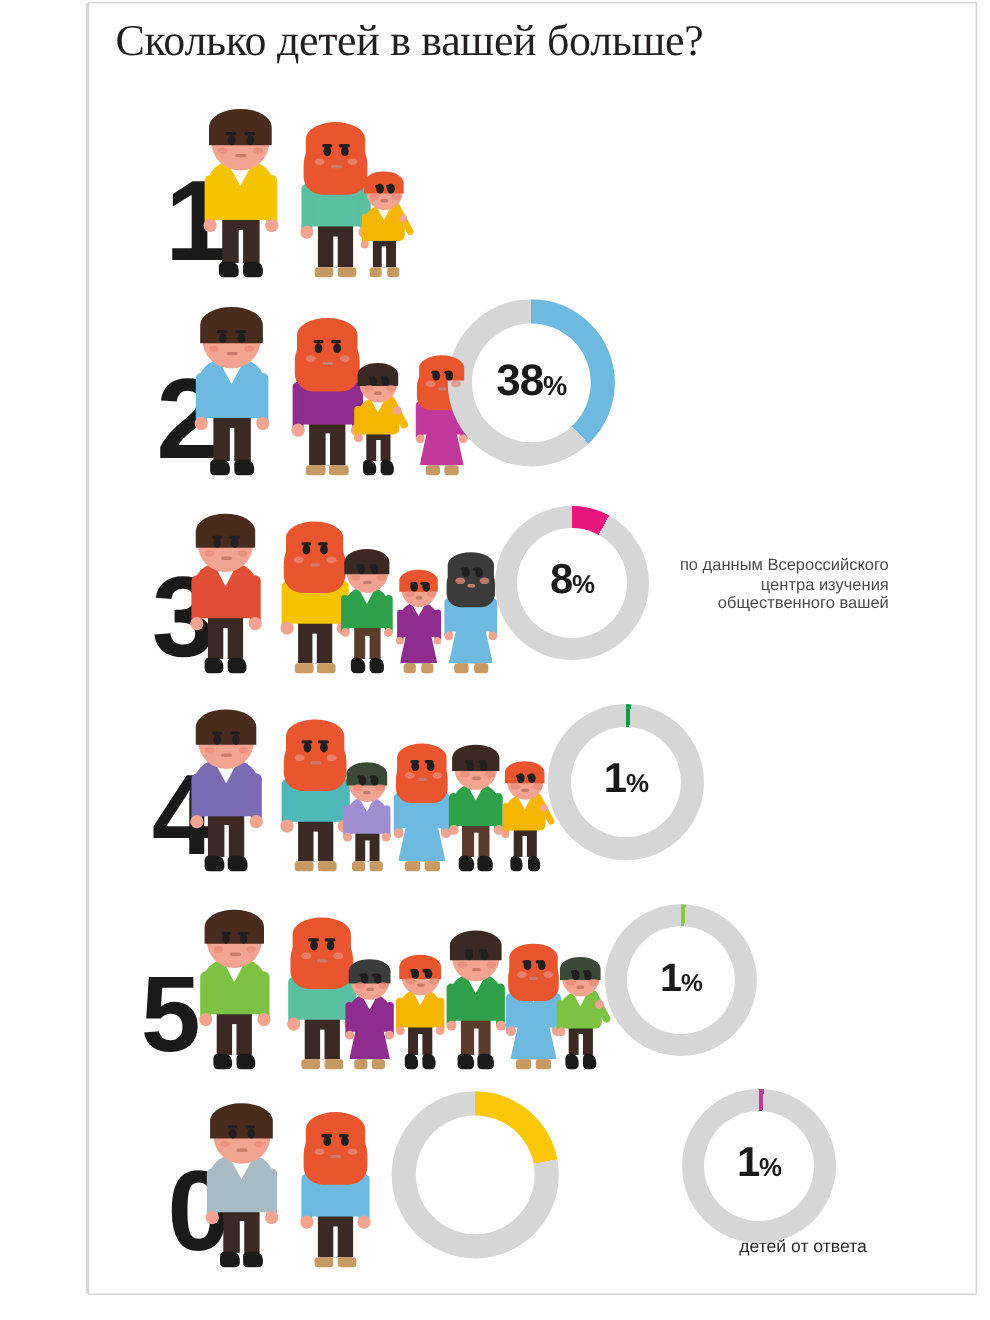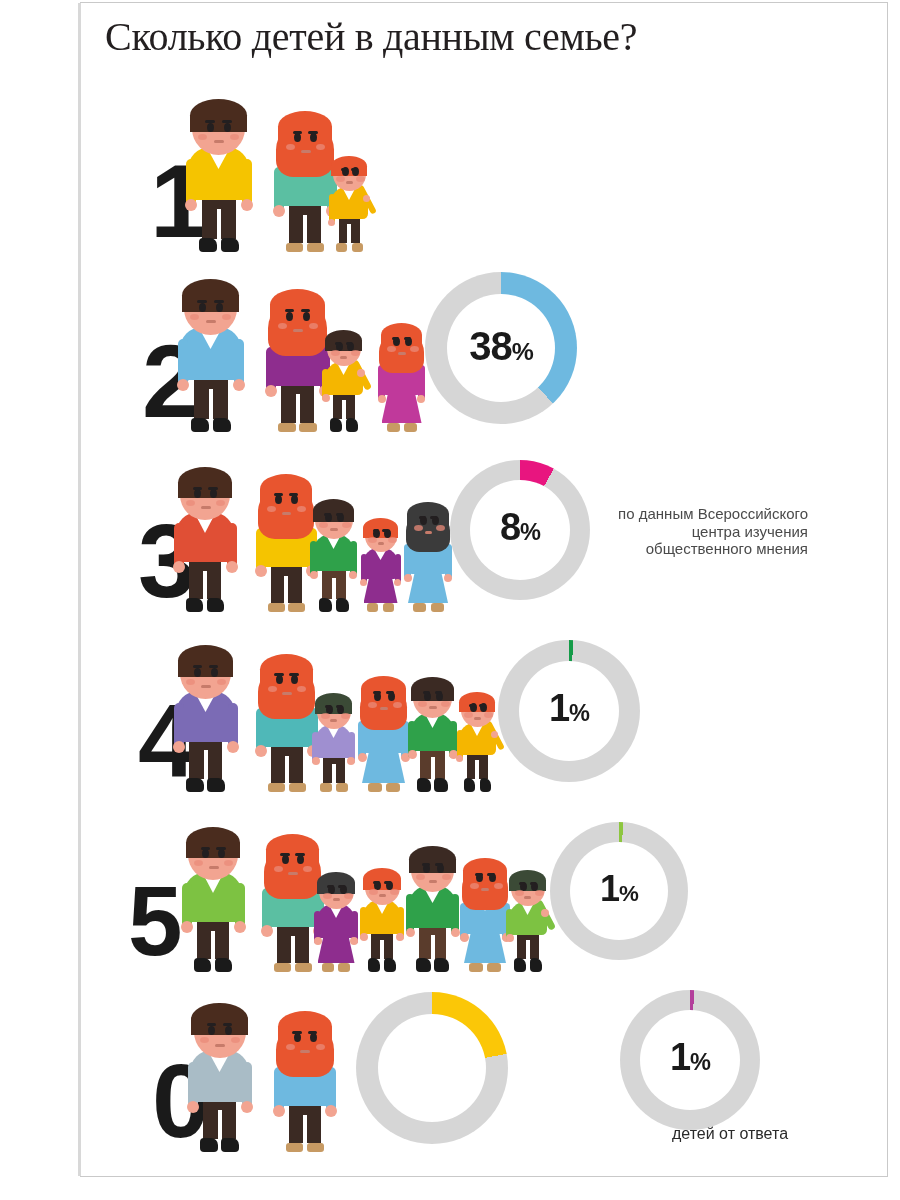--- a/index.html
+++ b/index.html
@@ -65,21 +65,21 @@
 
   #refusal-label{position:absolute;left:620px;top:1125px;width:220px;text-align:center;
           font-size:16px;color:#2a2a2a;}
 </style>
 </head>
 <body>
 
 <div id="page">
   <div id="card"></div>
 
-  <div id="title">Сколько детей в данным семье?</div>
+  <div id="title">Сколько детей в вашей больше?</div>
 
   <div class="row r1">
       <div class="numeral" style="left: 70px; font-size: 104px;">1</div>
       <div class="people" style="left: 0px; width: 560px;">
         <div class="fig" style="left: 108px; width: 61px; height: 176px;">
           <div class="legs" style="left: 13.5px; bottom: 13px; width: 34px; height: 48px; background: rgb(59, 42, 35);"></div>
           <div class="legsplit" style="left: 28.5px; bottom: 13px; height: 30px;"></div>
           <div class="shoe" style="left: 10.5px; bottom: 0px; width: 18px;"></div>
           <div class="shoe" style="left: 32.5px; bottom: 0px; width: 18px;"></div>
           <div class="torso" style="left: 0px; bottom: 52px; width: 61px; height: 53px; background: rgb(245, 196, 0);"></div>
@@ -227,21 +227,21 @@
           <div class="hair" style="left: 0.98px; bottom: 85.72px; width: 41.04px; height: 23.56px; background: rgb(232, 85, 47); z-index: 3;"></div>
           <div class="eye" style="left: 13.14px; bottom: 85.72px; z-index: 4;"></div>
           <div class="eye" style="left: 25.3px; bottom: 85.72px; z-index: 4;"></div>
           <div class="brow" style="left: 12px; bottom: 92.18px; width: 7.22px; z-index: 4;"></div>
           <div class="brow" style="left: 23.78px; bottom: 92.18px; width: 7.22px; z-index: 4;"></div>
           <div class="mouth" style="left: 18.08px; bottom: 77.36px; width: 7.6px; z-index: 4;"></div>
           <div class="cheek" style="left: 7.06px; bottom: 79.64px; z-index: 4;"></div>
           <div class="cheek" style="left: 29.86px; bottom: 79.64px; z-index: 4;"></div>
         </div>
       </div>
-      <div class="donut" style="left: 345px; top: 20px; width: 152px; height: 152px; background: conic-gradient(rgb(110, 185, 224) 0deg, rgb(110, 185, 224) 136.8deg, rgb(214, 214, 214) 136.8deg, rgb(214, 214, 214) 360deg); text-decoration: underline;">
+      <div class="donut" style="left: 327px; top: 20px; width: 152px; height: 152px; background: conic-gradient(rgb(110, 185, 224) 0deg, rgb(110, 185, 224) 136.8deg, rgb(214, 214, 214) 136.8deg, rgb(214, 214, 214) 360deg); text-decoration: underline;">
         <div class="hole" style="left: 22px; top: 22px; width: 108px; height: 108px;"></div>
         <div class="pct" style="top: 52px; font-size: 40px; line-height: 44px;">38<span class="sym">%</span></div>
       </div>
     </div>
   <div class="row r3">
       <div class="numeral" style="left: 58px; font-size: 104px;">3</div>
       <div class="people" style="left: 0px; width: 560px;">
         <div class="fig" style="left: 96px; width: 58px; height: 168px;">
           <div class="legs" style="left: 13px; bottom: 13px; width: 32px; height: 45px; background: rgb(59, 42, 35);"></div>
           <div class="legsplit" style="left: 27px; bottom: 13px; height: 28px;"></div>
@@ -701,20 +701,20 @@
           <div class="mouth" style="left: 24px; bottom: 99px; width: 10px; z-index: 4;"></div>
           <div class="cheek" style="left: 9.5px; bottom: 102px; z-index: 4;"></div>
           <div class="cheek" style="left: 39.5px; bottom: 102px; z-index: 4;"></div>
         </div>
       </div>
       <div class="donut" style="left: 276px; top: 20px; width: 152px; height: 152px; background: conic-gradient(rgb(251, 199, 7) 0deg, rgb(251, 199, 7) 79.2deg, rgb(214, 214, 214) 79.2deg, rgb(214, 214, 214) 360deg);">
         <div class="hole" style="left: 22px; top: 22px; width: 108px; height: 108px;"></div>
       </div>
     </div>
 
-  <div id="source">по данным Всероссийского центра изучения общественного мнения</div>
+  <div id="source">по данным Всероссийского центра изучения общественного вашей</div>
 
   <div id="refusal-label">детей от ответа</div>
 <div class="donut" style="left: 620px; top: 990px; width: 140px; height: 140px; background: conic-gradient(rgb(179, 63, 155) 0deg, rgb(179, 63, 155) 3.6deg, rgb(214, 214, 214) 3.6deg, rgb(214, 214, 214) 360deg);">
       <div class="hole" style="left: 20px; top: 20px; width: 100px; height: 100px;"></div>
       <div class="pct" style="top: 47.2px; font-size: 38px; line-height: 41.8px;">1<span class="sym">%</span></div>
     </div>
   </div>
 
 </body></html>

